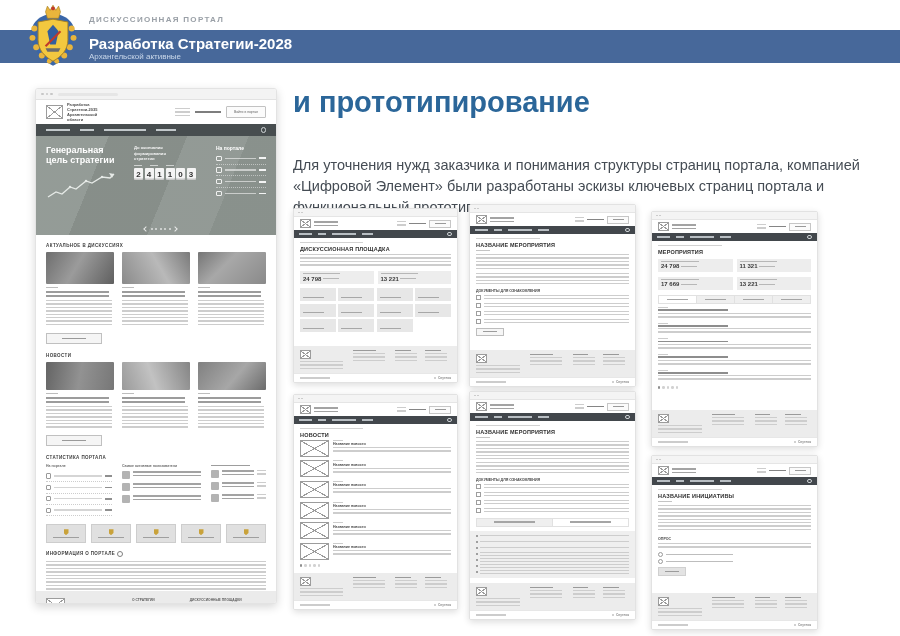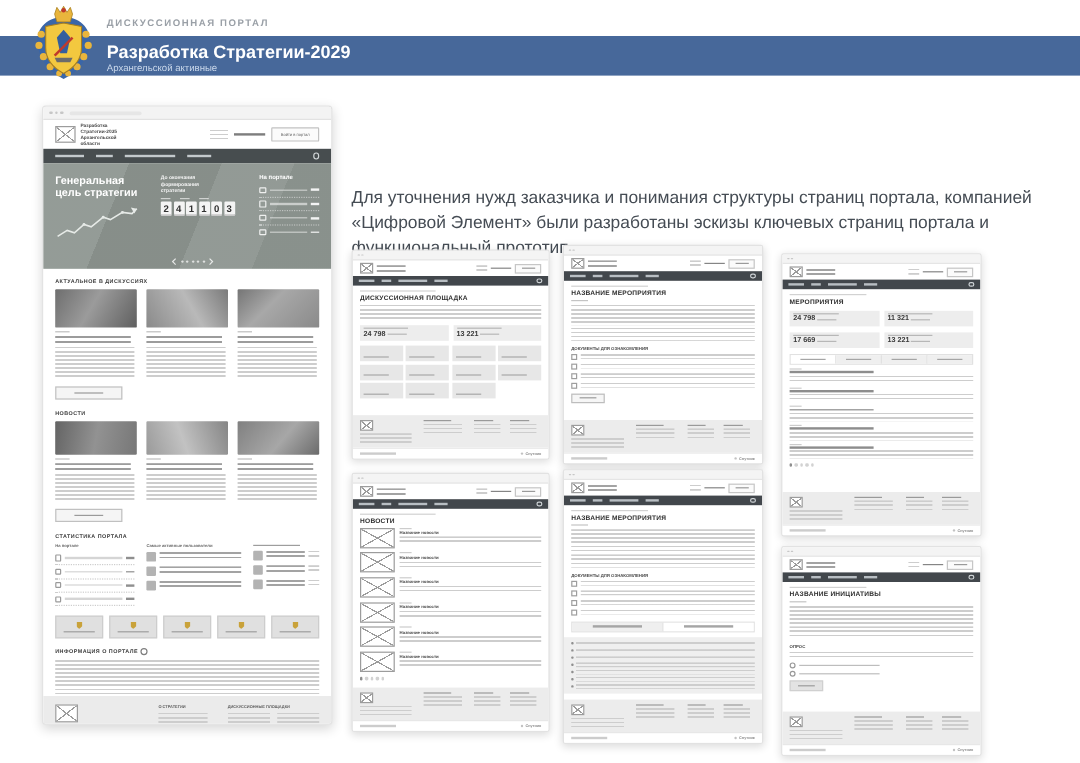--- a/index.html
+++ b/index.html
@@ -43,21 +43,21 @@
   .s-hr { margin-left:auto; display:flex; align-items:center; gap:5px; }
   .s-date { width:15px; height:8px; }
   .s-bold { width:26px; height:2px; background:#7e7e7e; }
   .s-btn { width:38px; height:10px; border:1px solid #c2c2c2; border-radius:1px; background:#fbfbfb;
            font-size:3.4px; color:#666; display:flex; align-items:center; justify-content:center; }
   .s-nav { height:12px; background:var(--nav-dark,#474d4f); display:flex; align-items:center;
            gap:10px; padding:0 10px; flex:none; }
   .nb { height:2px; background:#c3c9cc; }
   .s-search { margin-left:auto; width:3.5px; height:3.5px; border:1px solid #d0d5d7; border-radius:50%; }
 
-  .s-hero { height:73px; flex:none; position:relative; display:flex; gap:8px; padding:9px 10px 6px;
+  .s-hero { height:73px; flex:none; position:relative; display:flex; gap:8px; padding:9px 10px 17px;
             background:linear-gradient(112deg, rgba(255,255,255,.07) 0 26%, rgba(0,0,0,.04) 26% 54%,
                         rgba(255,255,255,.06) 54% 76%, rgba(0,0,0,.02) 76%), var(--hero-gray,#8c948f); }
   .h-c1 { width:80px; }
   .h-title { font-size:9px; font-weight:bold; color:#fff; line-height:1.15; }
   .h-c2 { width:74px; }
   .h-clabel { font-size:4.2px; font-weight:bold; color:#f4f4f4; line-height:1.35; width:52px; }
   .d-labels { display:flex; gap:8px; margin:3px 0 2px; }
   .d-labels i { width:8px; height:1.2px; background:rgba(255,255,255,.6); display:block; }
   .digits { display:flex; gap:1.5px; }
   .digit { width:9px; height:12px; background:#f4f4f4; color:#303030; font-size:8px; font-weight:bold;
@@ -203,21 +203,21 @@
   .wb-l { width:30px; height:1.2px; background:#cccccc; }
   .wb-r { margin-left:auto; display:flex; align-items:center; gap:2px; }
   .wb-sq { width:2.4px; height:2.4px; background:#c2c2c2; border-radius:1px; }
   .wb-brand { font-size:3.2px; color:#8a8a8a; font-weight:bold; }
 </style>
 </head>
 <body>
 
 <div class="portal-label">ДИСКУССИОННАЯ ПОРТАЛ</div>
 <div class="bluebar"></div>
-<div class="bar-title">Разработка Стратегии-2029</div>
+<div class="bar-title">Разработка Стратегии-2028</div>
 <div class="bar-sub">Архангельской активные</div>
 <svg class="coat" viewBox="0 0 60 68">
   <path d="M30 10 C13 12 5 22 7 36 C9 50 18 60 30 66 C42 60 51 50 53 36 C55 22 47 12 30 10 Z" fill="#3a66a8"></path>
   <g fill="#e9b53c">
     <circle cx="10" cy="26" r="3.2"></circle>
       <circle cx="8" cy="36" r="3.2"></circle>
       <circle cx="12" cy="46" r="3.2"></circle>
     <circle cx="18" cy="55" r="3.2"></circle>
       <circle cx="50" cy="26" r="3.2"></circle>
       <circle cx="52" cy="36" r="3.2"></circle>
@@ -228,20 +228,21 @@
   </g>
   <path d="M22 8 L24 2 L27 6.5 L30 1 L33 6.5 L36 2 L38 8 L36 15 L24 15 Z" fill="#e9b53c" stroke="#a87f1f" stroke-width="0.7"></path>
   <circle cx="30" cy="4.5" r="2" fill="#c0392b"></circle>
   <path d="M30 16 L46 19 L46 38 C46 49 39 56 30 61 C21 56 14 49 14 38 L14 19 Z" fill="#f3c83f" stroke="#a87f1f" stroke-width="1"></path>
   <path d="M24 29 L30 22 L36 29 L33 43 L27 43 Z" fill="#335e9e"></path>
   <path d="M22 45 L38 29" stroke="#c0392b" stroke-width="2.2" fill="none"></path>
   <path d="M22 47 L38 47 L36 51 L24 51 Z" fill="#6b6b6b"></path>
 </svg>
 
 <div class="h1">
+  <div>и прототипирование</div>
 </div>
 <div class="lead">Для уточнения нужд заказчика и понимания структуры страниц портала, компанией «Цифровой Элемент» были разработаны эскизы ключевых страниц портала и функциональный прототип.</div>
 
 <div class="shot">
   <div class="s-bbar">
     <div class="s-dot dotb"></div>
     <div class="s-dot dotb"></div>
     <div class="s-dot dotb"></div>
     <div class="s-url"></div>
   </div>

